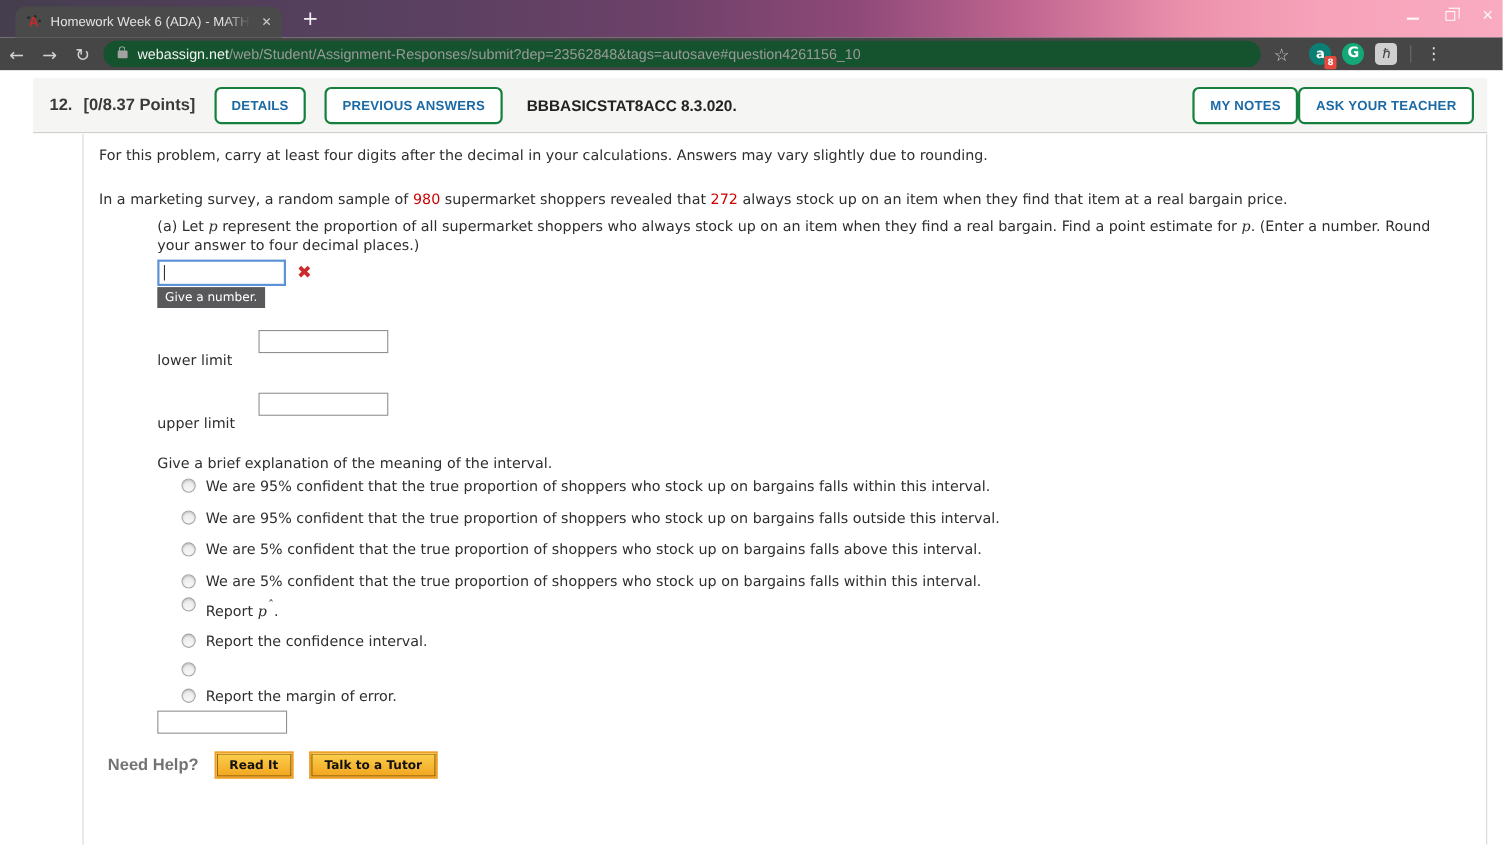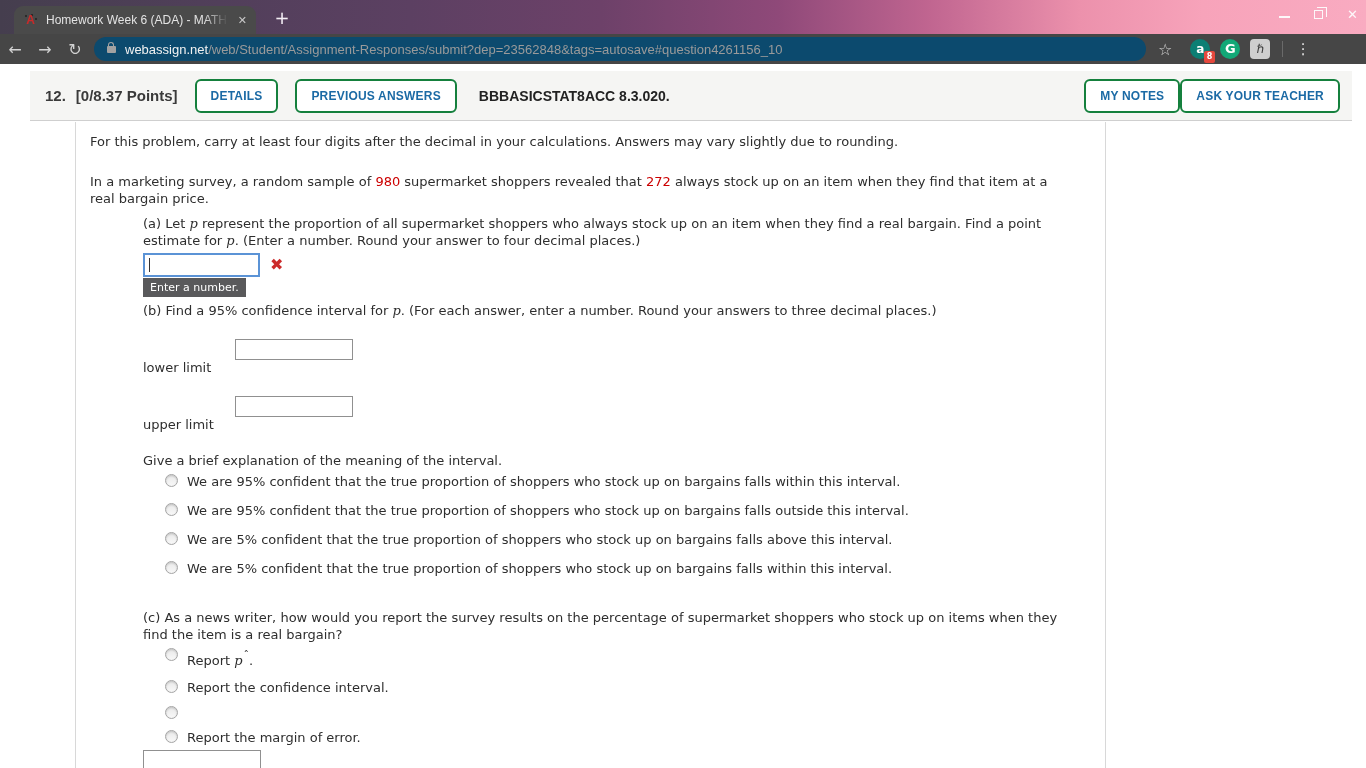--- a/index.html
+++ b/index.html
@@ -27,21 +27,21 @@
   .wincontrols { position:absolute; right:8px; top:8px; display:flex; align-items:center; gap:24px; }
   .win-min { width:11px; height:2px; background:#fdf8fa; margin-bottom:-4px; }
   .win-restore { width:9px; height:9px; border:1.5px solid #fdf8fa; position:relative; background:transparent; }
   .win-restore::before { content:""; position:absolute; left:1.5px; top:-4.5px; width:9px; height:9px;
     border:1.5px solid #fdf8fa; border-left:none; border-bottom:none; }
   .win-close { color:#fdf8fa; font-size:13px; line-height:13px; }
 
   .toolbar { position:absolute; top:34px; left:0; width:1366px; height:30px; background:#464646;
     display:flex; align-items:center; }
   .navicon { color:#d2d2d2; font-size:16px; width:30px; text-align:center; flex:0 0 auto; }
-  .urlpill { height:24px; width:1052px; margin-left:4px; background:#0c4a6e; border-radius:13px;
+  .urlpill { height:24px; width:1052px; margin-left:4px; background:#14532d; border-radius:13px;
     display:flex; align-items:center; padding:0 13px; flex:0 0 auto; }
   .lock { width:9px; height:7px; background:#a2a2a2; border-radius:1px; position:relative;
     margin-right:9px; flex:0 0 auto; }
   .lock::before { content:""; position:absolute; top:-4px; left:1px; width:4px; height:4px;
     border:1.5px solid #a2a2a2; border-bottom:none; border-radius:3px 3px 0 0; }
   .url { font-size:13px; white-space:nowrap; overflow:hidden; font-family:"Liberation Sans",sans-serif; }
   .url .domain { color:#f1f1f1; }
   .url .path { color:#9a9a9a; }
   .star { color:#cfcfcf; font-size:16px; margin-left:12px; }
   .exts { display:flex; align-items:center; gap:10px; margin-left:18px; }
@@ -63,21 +63,21 @@
     font-family:"Liberation Sans",sans-serif; }
   .qnum { font-weight:bold; font-size:15px; color:#3a3a3a; }
   .qpts { font-weight:bold; font-size:15px; color:#3a3a3a; margin-left:10px; }
   .hbtn { border:2px solid #15803d; border-radius:6px; background:#fff; color:#1b6aa5;
     font-weight:bold; font-size:12px; padding:8px 14px; margin-left:17px;
     font-family:"Liberation Sans",sans-serif; letter-spacing:.2px; }
   .qcode { font-weight:bold; font-size:14px; color:#222; margin-left:22px; }
   .hright { margin-left:auto; display:flex; }
   .hbtn.right { margin-left:0; }
 
-  .qbody { position:absolute; top:58px; left:75px; width:1031px; height:646px; background:#fff;
+  .qbody { position:absolute; top:58px; left:75px; width:1277px; height:646px; background:#fff;
     border-left:1px solid #d8d8d8; border-right:1px solid #d8d8d8;
     padding:0 35px 0 14px; font-size:13px; color:#2e2e2e; line-height:17px; }
   .rednum { color:#cc0000; }
   .mathp { font-family:"DejaVu Serif", serif; font-style:italic; }
   .phat-hat { display:inline-block; font-size:11px; vertical-align:6px; margin-left:1px; }
 
   .intro   { margin-top:11px; }
   .survey  { margin-top:23px; }
   .parta   { margin-top:8px; margin-left:53px; }
   .ansrow  { margin-top:3px; margin-left:53px; display:flex; align-items:center; height:26px; }
@@ -161,23 +161,22 @@
     <p class="intro">For this problem, carry at least four digits after the decimal in your calculations. Answers may vary slightly due to rounding.</p>
 
     <p class="survey"><span>In a marketing survey, a random sample of </span><span class="rednum">980</span><span> supermarket shoppers revealed that </span><span class="rednum">272</span><span> always stock up on an item when they find that item at a real bargain price.</span></p>
 
     <p class="parta"><span>(a) Let </span><span class="mathp">p</span><span> represent the proportion of all supermarket shoppers who always stock up on an item when they find a real bargain. Find a point estimate for </span><span class="mathp">p</span><span>. (Enter a number. Round your answer to four decimal places.)</span></p>
 
     <div class="ansrow">
       <div class="inp-focus"></div>
       <span class="redx">✖</span>
     </div>
-    <span class="tooltip">Enter a number.</span>
-
-    <p class="partb"><span>(b) Find a 95% confidence interval for </span><span class="mathp">p</span><span>. (For each answer, enter a number. Round your answers to three decimal places.)</span></p>
+    <span class="tooltip">Give a number.</span>
+
 
     <div class="limitrow">
       <span class="lbl">lower limit</span>
       <input class="inp-plain" style="">
     </div>
     <div class="limitrow">
       <span class="lbl">upper limit</span>
       <input class="inp-plain" style="">
     </div>
 
@@ -193,21 +192,20 @@
     </div>
     <div class="radiorow mt12">
       <span class="rb"></span>
       <span>We are 5% confident that the true proportion of shoppers who stock up on bargains falls above this interval.</span>
     </div>
     <div class="radiorow mt12">
       <span class="rb"></span>
       <span>We are 5% confident that the true proportion of shoppers who stock up on bargains falls within this interval.</span>
     </div>
 
-    <p class="partc">(c) As a news writer, how would you report the survey results on the percentage of supermarket shoppers who stock up on items when they find the item is a real bargain?</p>
 
     <div class="radiorow mt4">
       <span class="rb"></span>
       <span><span>Report </span><span class="mathp">p</span><span class="phat-hat">ˆ</span><span>.</span></span>
     </div>
     <div class="radiorow mt10">
       <span class="rb"></span>
       <span><span>Report the confidence interval.</span></span>
     </div>
     <div class="radiorow mt9">

